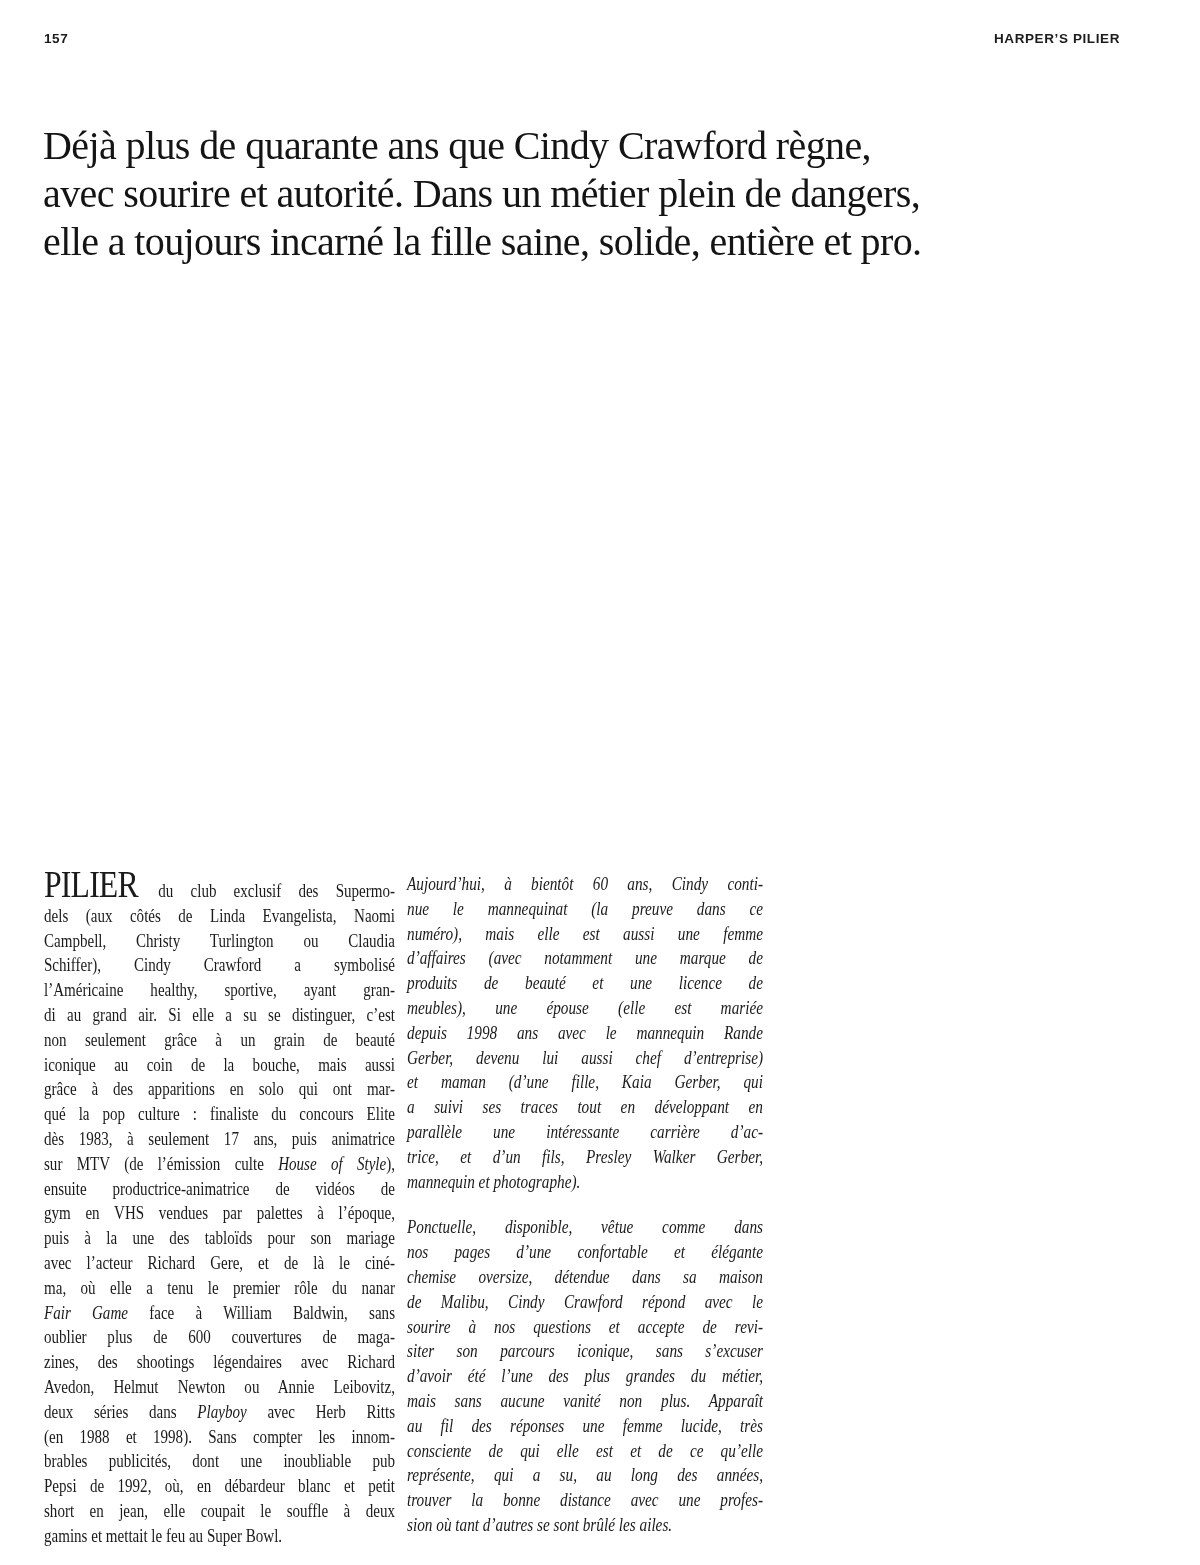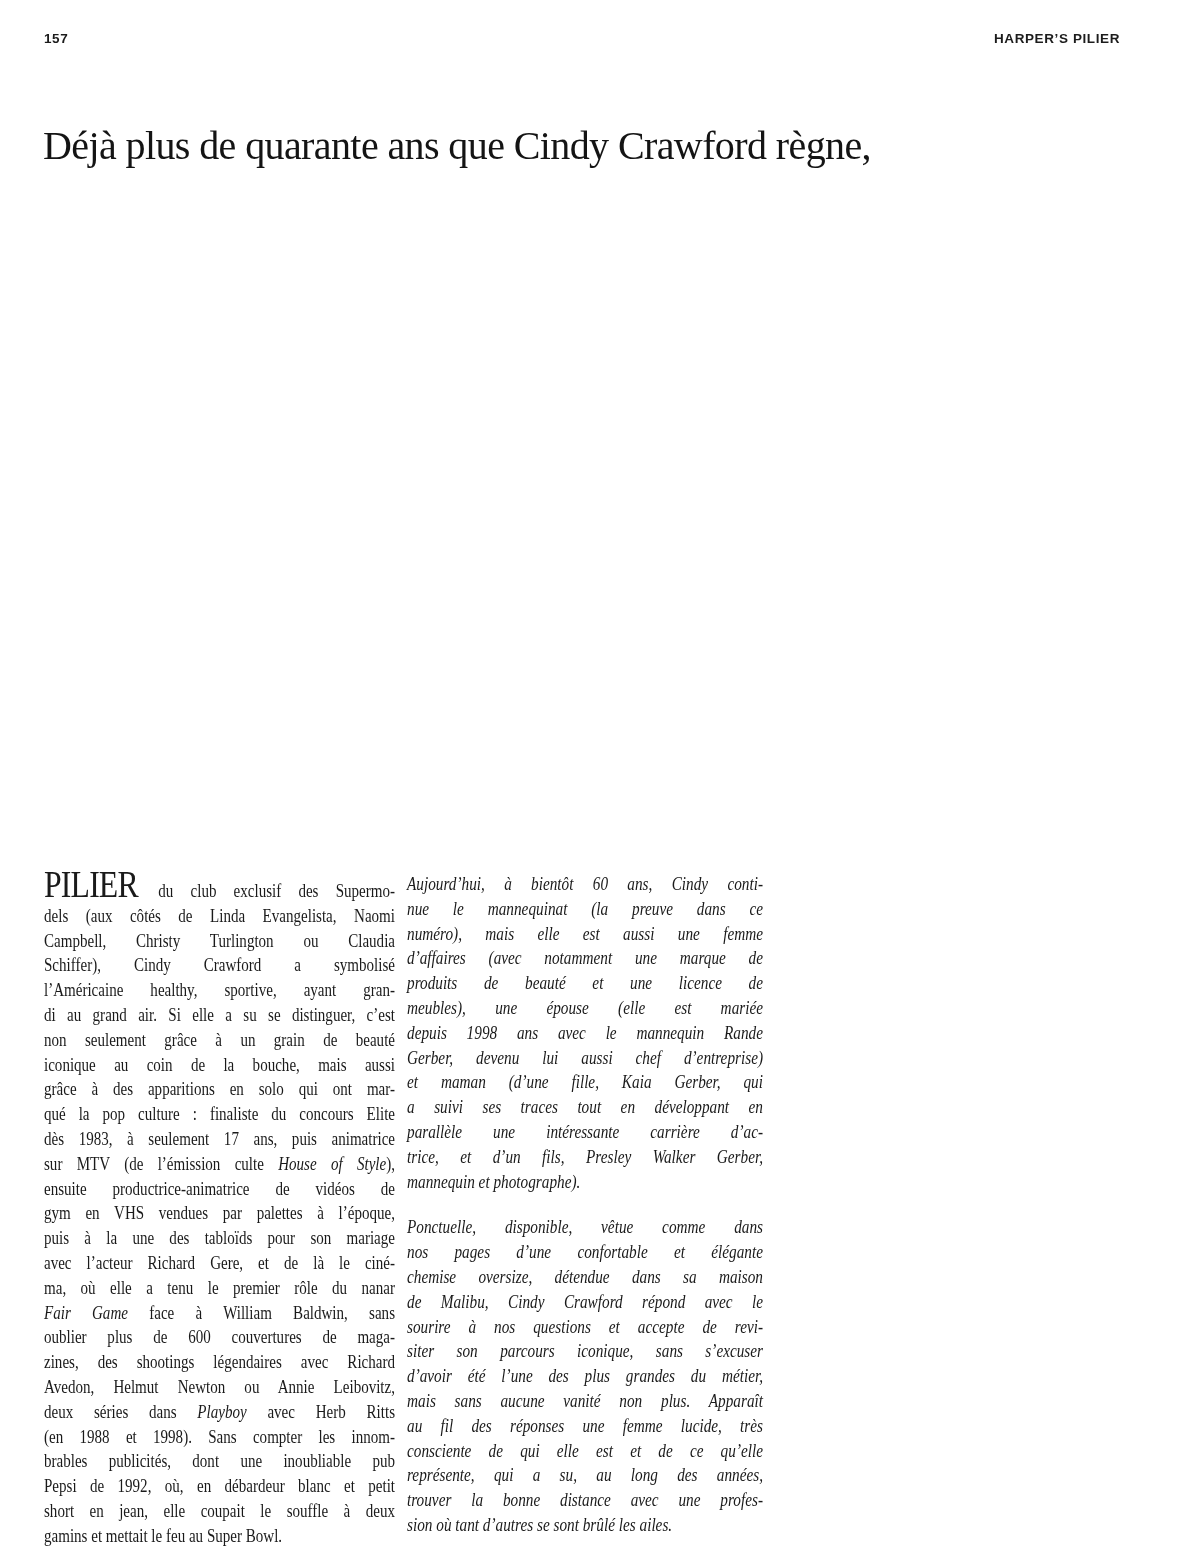--- a/index.html
+++ b/index.html
@@ -54,20 +54,22 @@
 
 <div class="page">
 
   <div class="topbar">
     <span>157</span>
     <span>HARPER’S PILIER</span>
   </div>
 
   <div class="headline" id="headline">
       <div class="hl-line">Déjà plus de quarante ans que Cindy Crawford règne,</div>
+      <div class="hl-line">avec sourire et autorité. Dans un métier plein de dangers,</div>
+      <div class="hl-line">elle a toujours incarné la fille saine, solide, entière et pro.</div>
     </div>
 
   <div class="col col-left" id="col-left">
       <div class="col-inner">
         <div class="para">
           <div class="body-line"><span class="lead-word">PILIER </span><span>du club exclusif des Supermo-</span></div>
           <div class="body-line"><span>dels (aux côtés de Linda Evangelista, Naomi</span></div>
           <div class="body-line"><span>Campbell, Christy Turlington ou Claudia</span></div>
           <div class="body-line"><span>Schiffer), Cindy Crawford a symbolisé</span></div>
           <div class="body-line"><span>l’Américaine healthy, sportive, ayant gran-</span></div>

